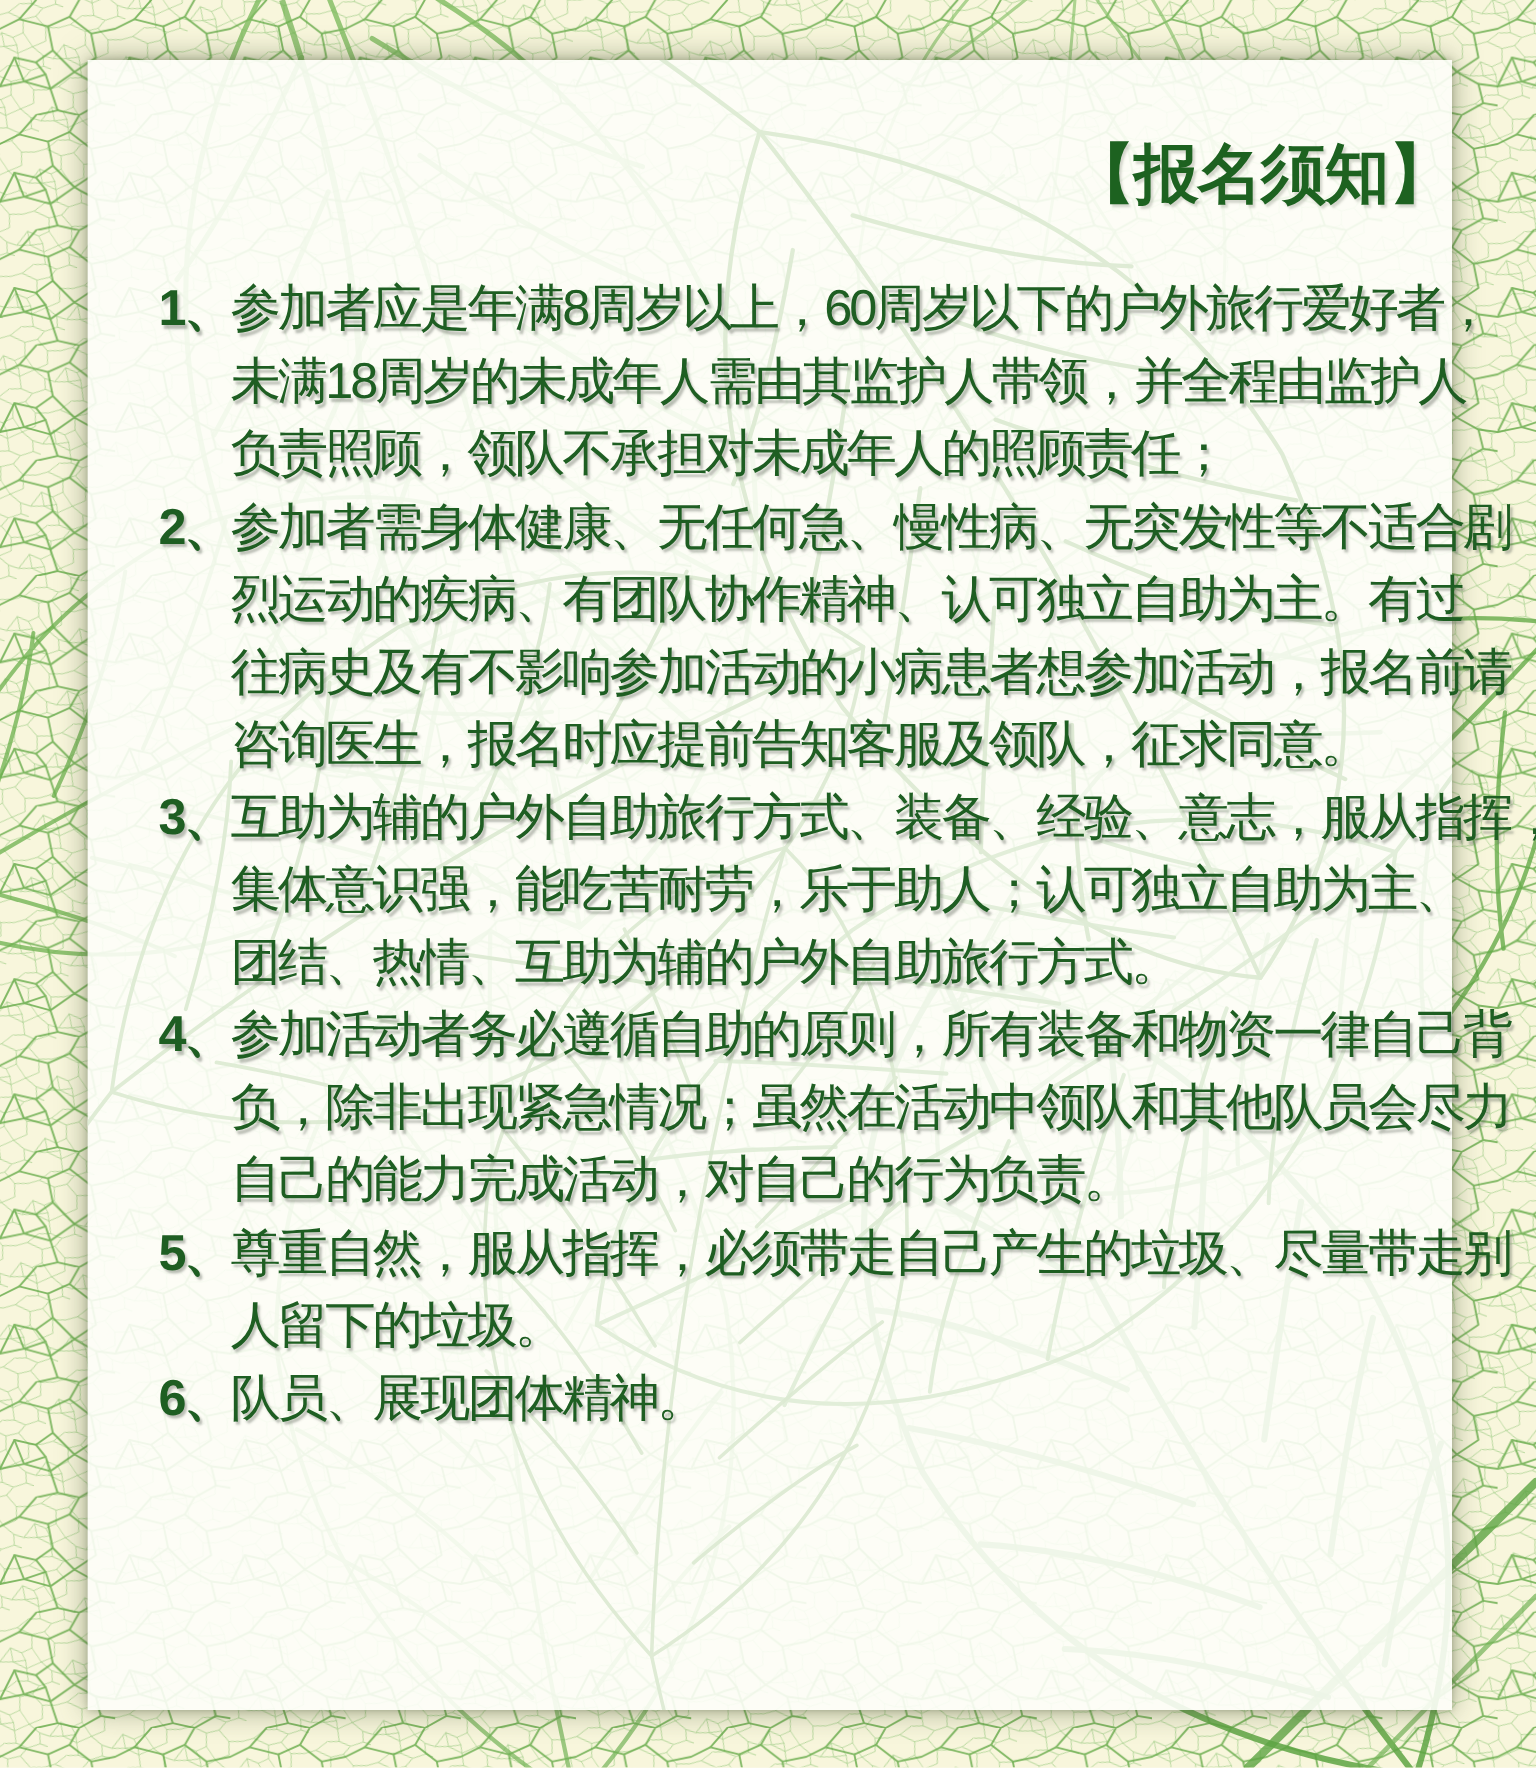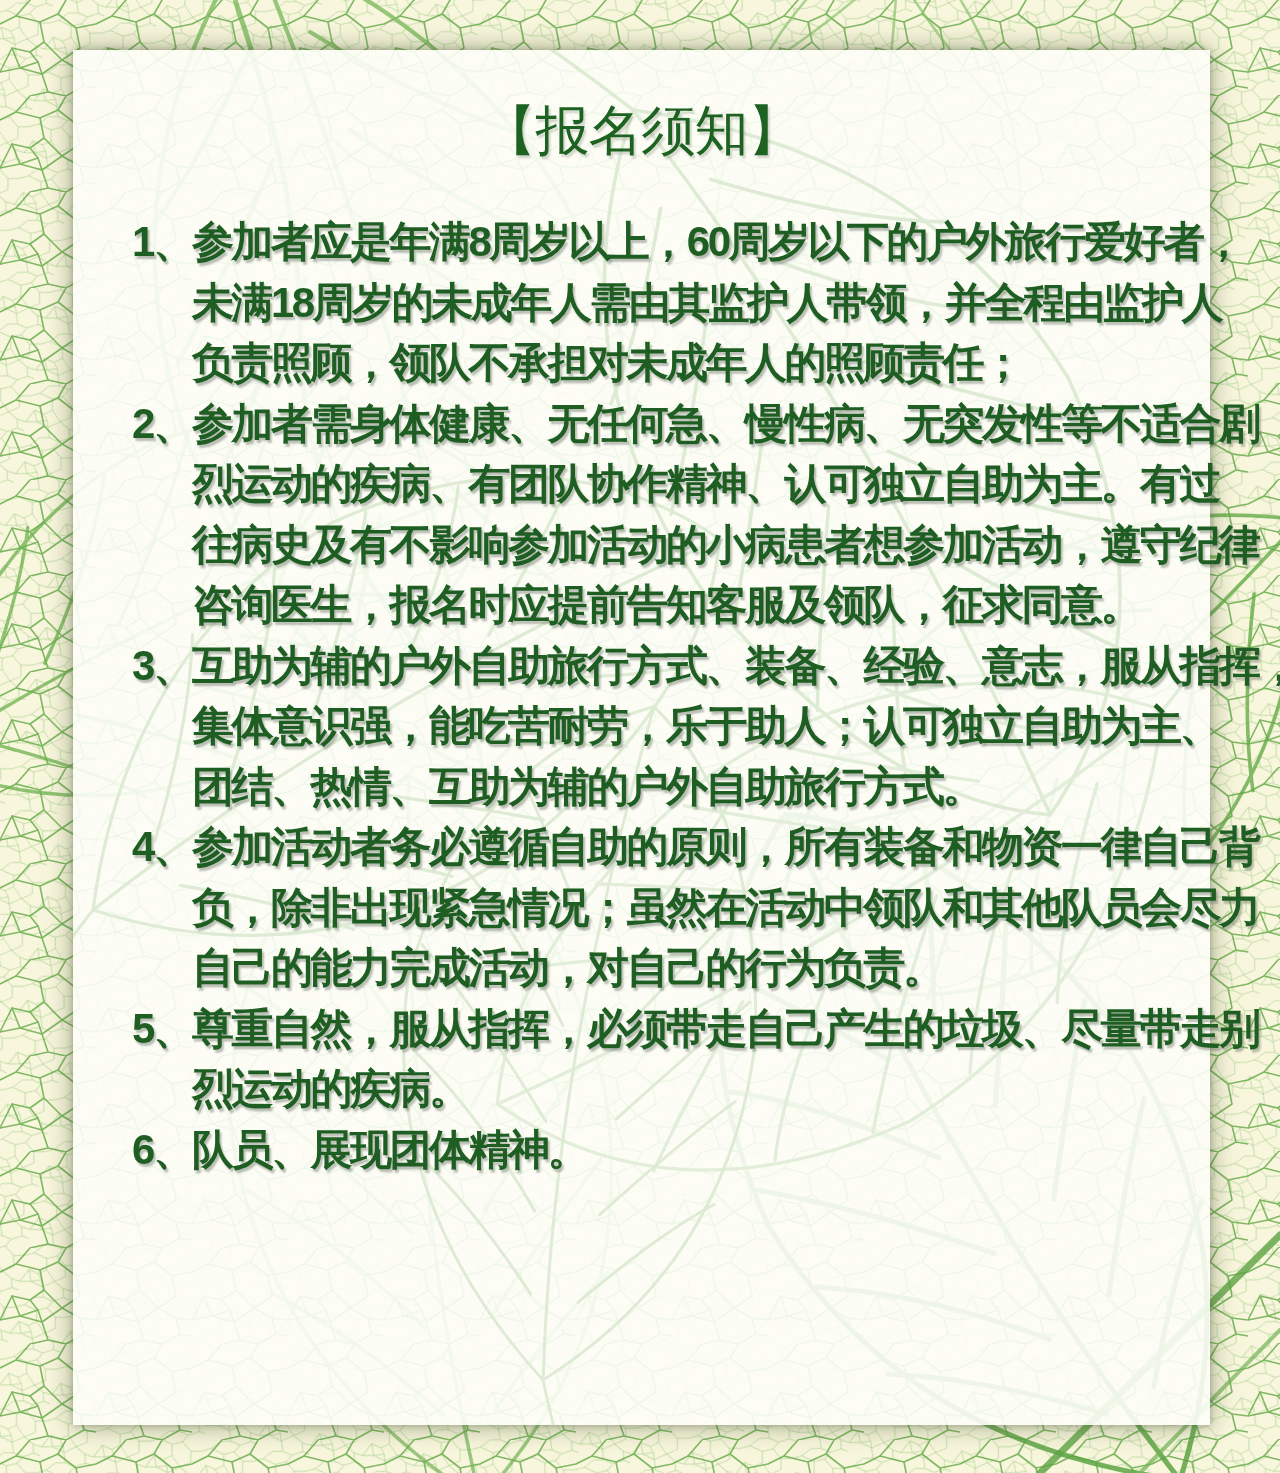--- a/index.html
+++ b/index.html
@@ -11,36 +11,36 @@
   .bg-svg{position:absolute;left:0;top:0;z-index:0;}
   .panel{
     position:absolute;left:73px;top:50px;width:1137px;height:1375px;
     background:rgba(253,254,248,0.90);
     box-shadow:0 0 24px rgba(80,95,60,0.55), 0 0 6px rgba(80,95,60,0.35);
     z-index:1;
   }
   .panel-svg{position:absolute;left:0;top:0;z-index:0;}
   .content{position:relative;z-index:2;height:100%;}
   .title{
-    margin:50px 0 0 0;text-align:center;font-weight:normal;
+    margin:65px 0 0 0;text-align:right;font-weight:bold;
     font-size:54px;line-height:60px;letter-spacing:-1px;
     color:var(--title-green,#1d6220);
     text-shadow:2px 3px 2px rgba(120,125,110,0.30);
   }
   .list{margin-top:52px;padding-left:59px;padding-right:36px;}
   .item{display:flex;align-items:flex-start;}
   .num{
     flex:0 0 60px;width:60px;
     font-size:42px;line-height:60.5px;font-weight:bold;letter-spacing:-2px;
     color:var(--body-green,#1e5e22);
     text-shadow:2px 3px 2px rgba(105,110,100,0.45);
   }
   .itemlines{flex:1 1 auto;}
   .line{
-    font-size:42px;line-height:60.5px;font-weight:bold;letter-spacing:-2.5px;
+    font-size:42px;line-height:60.5px;font-weight:normal;letter-spacing:-2.5px;
     color:var(--body-green,#1e5e22);
     text-shadow:2px 3px 2px rgba(105,110,100,0.45);
     white-space:nowrap;
   }
 </style>
 </head>
 <body>
 
 <svg class="bg-svg" width="1280" height="1473" viewBox="0 0 1280 1473" aria-hidden="true">
   <defs>
@@ -114,21 +114,21 @@
             <div class="line">参加者应是年满8周岁以上，60周岁以下的户外旅行爱好者，</div>
             <div class="line">未满18周岁的未成年人需由其监护人带领，并全程由监护人</div>
             <div class="line">负责照顾，领队不承担对未成年人的照顾责任；</div>
           </div>
         </div>
         <div class="item">
           <div class="num">2、</div>
           <div class="itemlines">
             <div class="line">参加者需身体健康、无任何急、慢性病、无突发性等不适合剧</div>
             <div class="line">烈运动的疾病、有团队协作精神、认可独立自助为主。有过</div>
-            <div class="line">往病史及有不影响参加活动的小病患者想参加活动，遵守纪律</div>
+            <div class="line">往病史及有不影响参加活动的小病患者想参加活动，报名前请</div>
             <div class="line">咨询医生，报名时应提前告知客服及领队，征求同意。</div>
           </div>
         </div>
         <div class="item">
           <div class="num">3、</div>
           <div class="itemlines">
             <div class="line">互助为辅的户外自助旅行方式、装备、经验、意志，服从指挥，</div>
             <div class="line">集体意识强，能吃苦耐劳，乐于助人；认可独立自助为主、</div>
             <div class="line">团结、热情、互助为辅的户外自助旅行方式。</div>
           </div>
@@ -138,21 +138,21 @@
           <div class="itemlines">
             <div class="line">参加活动者务必遵循自助的原则，所有装备和物资一律自己背</div>
             <div class="line">负，除非出现紧急情况；虽然在活动中领队和其他队员会尽力</div>
             <div class="line">自己的能力完成活动，对自己的行为负责。</div>
           </div>
         </div>
         <div class="item">
           <div class="num">5、</div>
           <div class="itemlines">
             <div class="line">尊重自然，服从指挥，必须带走自己产生的垃圾、尽量带走别</div>
-            <div class="line">烈运动的疾病。</div>
+            <div class="line">人留下的垃圾。</div>
           </div>
         </div>
         <div class="item">
           <div class="num">6、</div>
           <div class="itemlines">
             <div class="line">队员、展现团体精神。</div>
           </div>
         </div>
       </div>
   </div>

